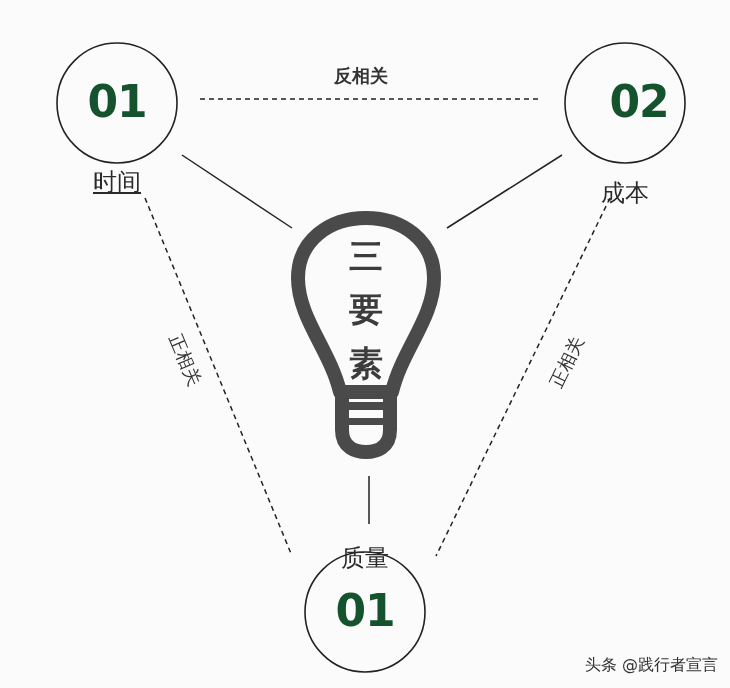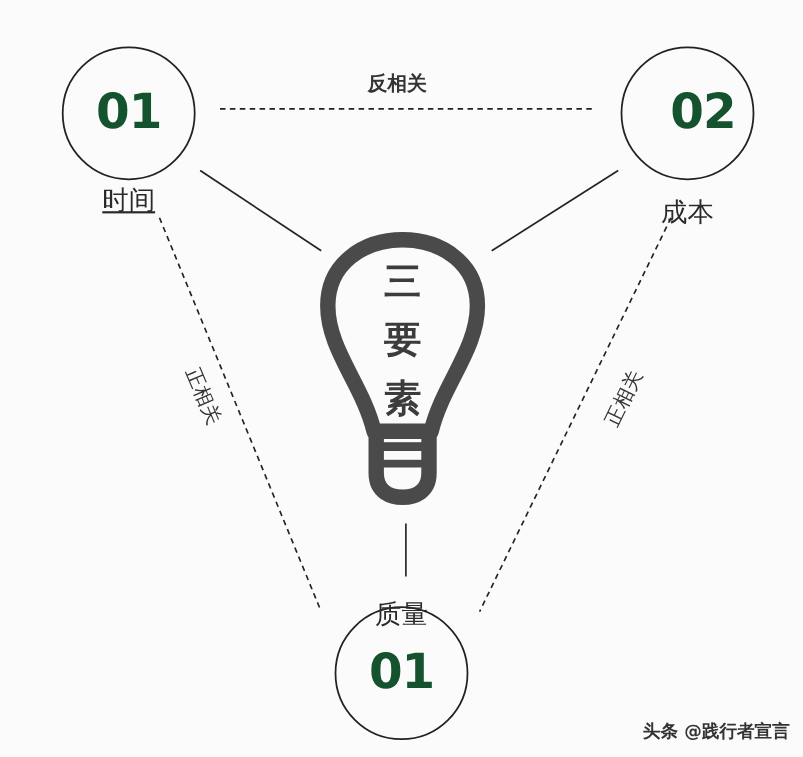--- a/index.html
+++ b/index.html
@@ -2,21 +2,21 @@
 <html><head>
 <meta charset="utf-8">
 <style>
   html,body{margin:0;padding:0;background:#fbfbfc;}
   body{width:730px;height:688px;position:relative;overflow:hidden;font-family:"DejaVu Sans",sans-serif;color:#222;}
   svg.diagram{position:absolute;left:0;top:0;}
   .num{position:absolute;font-family:"DejaVu Sans",sans-serif;font-weight:bold;font-size:44px;color:#14532d;width:120px;text-align:center;letter-spacing:-1px;}
   .lbl{position:absolute;font-family:"DejaVu Sans",sans-serif;font-size:24px;color:#2a2a2a;text-align:center;}
   .rel{position:absolute;font-family:"DejaVu Sans",sans-serif;font-size:18px;color:#333;white-space:nowrap;}
   .bulb-text{position:absolute;font-family:"DejaVu Sans",sans-serif;font-weight:bold;font-size:34px;color:#3c3c3c;width:60px;text-align:center;line-height:48px;}
-  .wm{position:absolute;right:12px;bottom:12px;font-family:"DejaVu Sans",sans-serif;font-size:16px;color:#333;font-weight:bold;}
+  .wm{position:absolute;right:12px;bottom:12px;font-family:"DejaVu Sans",sans-serif;font-size:16px;color:#333;}
 </style>
 </head>
 <body>
 
 <svg class="diagram" width="730" height="688" viewBox="0 0 730 688">
 
   <circle cx="117" cy="103" r="60" fill="none" stroke="#222" stroke-width="1.6"></circle>
   <circle cx="625" cy="103" r="60" fill="none" stroke="#222" stroke-width="1.6"></circle>
   <circle cx="365" cy="612" r="60" fill="none" stroke="#222" stroke-width="1.6"></circle>
 

